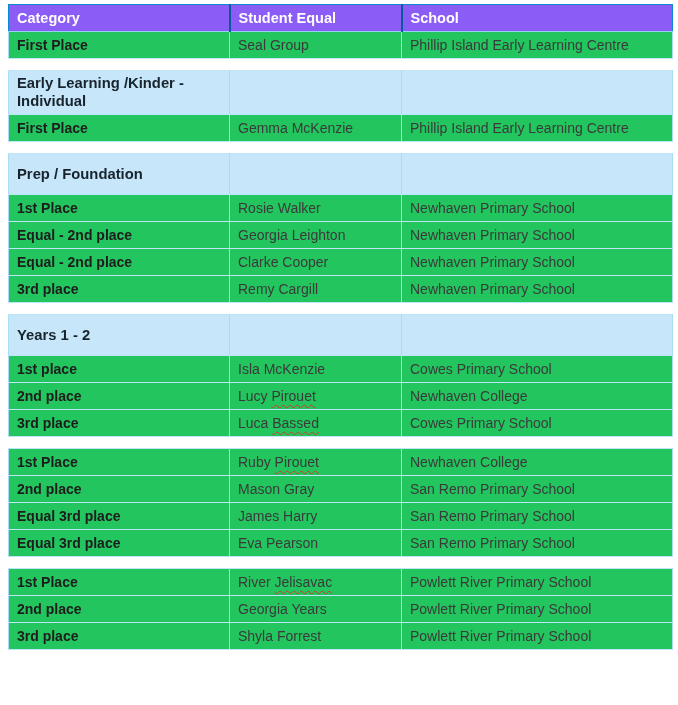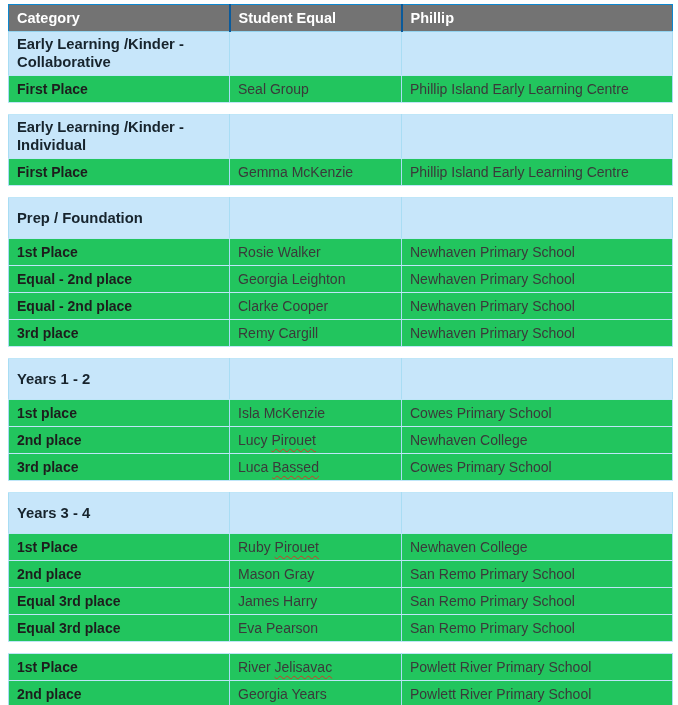--- a/index.html
+++ b/index.html
@@ -29,21 +29,21 @@
     border-top-color: #bfe6f8;
     border-bottom-color: #bfe6f8;
     padding: 3px 8px 4px 8px;
     font-size: 14px;
     line-height: 18px;
     vertical-align: middle;
     overflow: hidden;
     white-space: normal;
   }
   tr.hdr th {
-    background: #737373;
+    background: #8b5cf6;
     color: #ffffff;
     font-weight: bold;
     font-size: 14.5px;
     text-align: left;
     height: 27px;
     border: 1px solid #0d87cf;
     border-bottom: 1px solid #93d3ef;
   }
   tr.hdr th + th { border-left: 2px solid #0a5a9b; }
 
@@ -72,29 +72,24 @@
 <table class="blk">
   <colgroup>
       <col class="c1">
       <col class="c2">
       <col class="c3">
     </colgroup>
   <thead>
     <tr class="hdr">
       <th>Category</th>
       <th>Student Equal</th>
-      <th>Phillip</th>
+      <th>School</th>
     </tr>
   </thead>
   <tbody>
-    <tr class="sec">
-      <td>Early Learning /Kinder - Collaborative</td>
-      <td></td>
-      <td></td>
-    </tr>
     <tr class="row">
       <td class="place">First Place</td>
       <td class="student"><span>Seal Group</span> <span class="sq"></span></td>
       <td class="school">Phillip Island Early Learning Centre</td>
     </tr>
   </tbody>
 </table>
 
 <table class="blk">
   <colgroup>
@@ -181,25 +176,20 @@
   </tbody>
 </table>
 
 <table class="blk">
   <colgroup>
       <col class="c1">
       <col class="c2">
       <col class="c3">
     </colgroup>
   <tbody>
-    <tr class="sec">
-      <td>Years 3 - 4</td>
-      <td></td>
-      <td></td>
-    </tr>
     <tr class="row">
       <td class="place">1st Place</td>
       <td class="student"><span>Ruby</span> <span class="sq">Pirouet</span></td>
       <td class="school">Newhaven College</td>
     </tr>
     <tr class="row">
       <td class="place">2nd place</td>
       <td class="student"><span>Mason Gray</span> <span class="sq"></span></td>
       <td class="school">San Remo Primary School</td>
     </tr>

